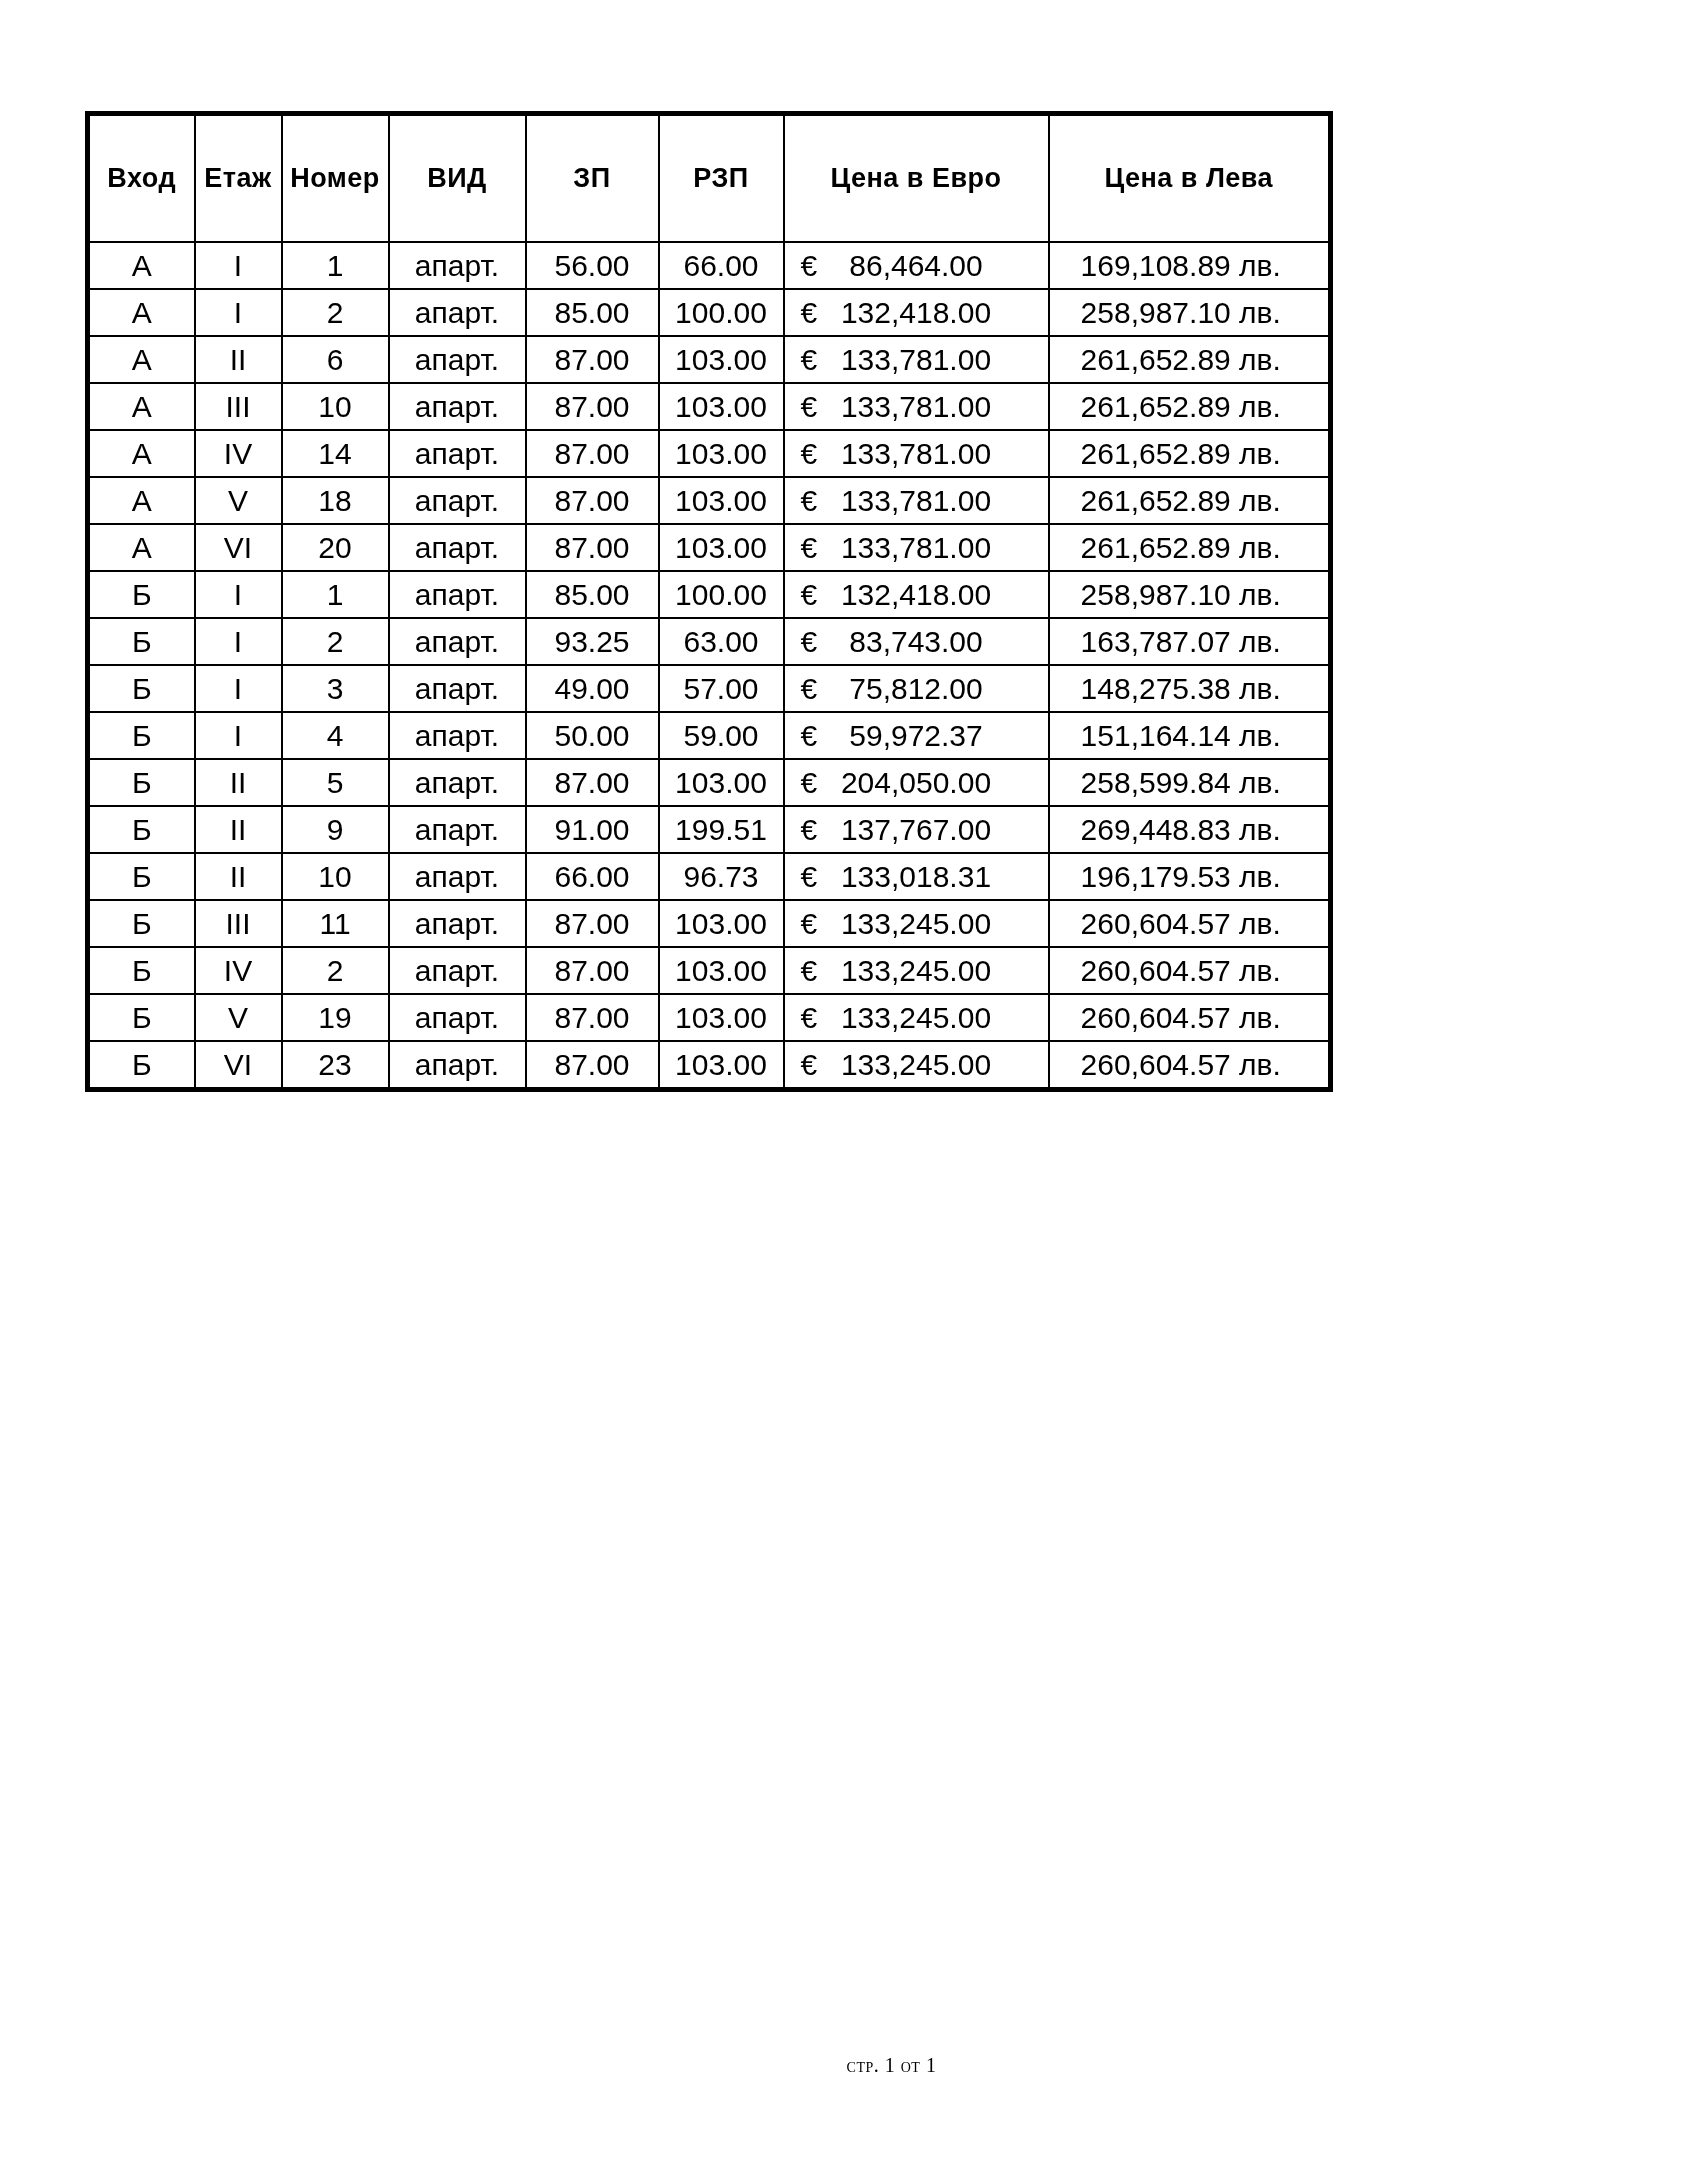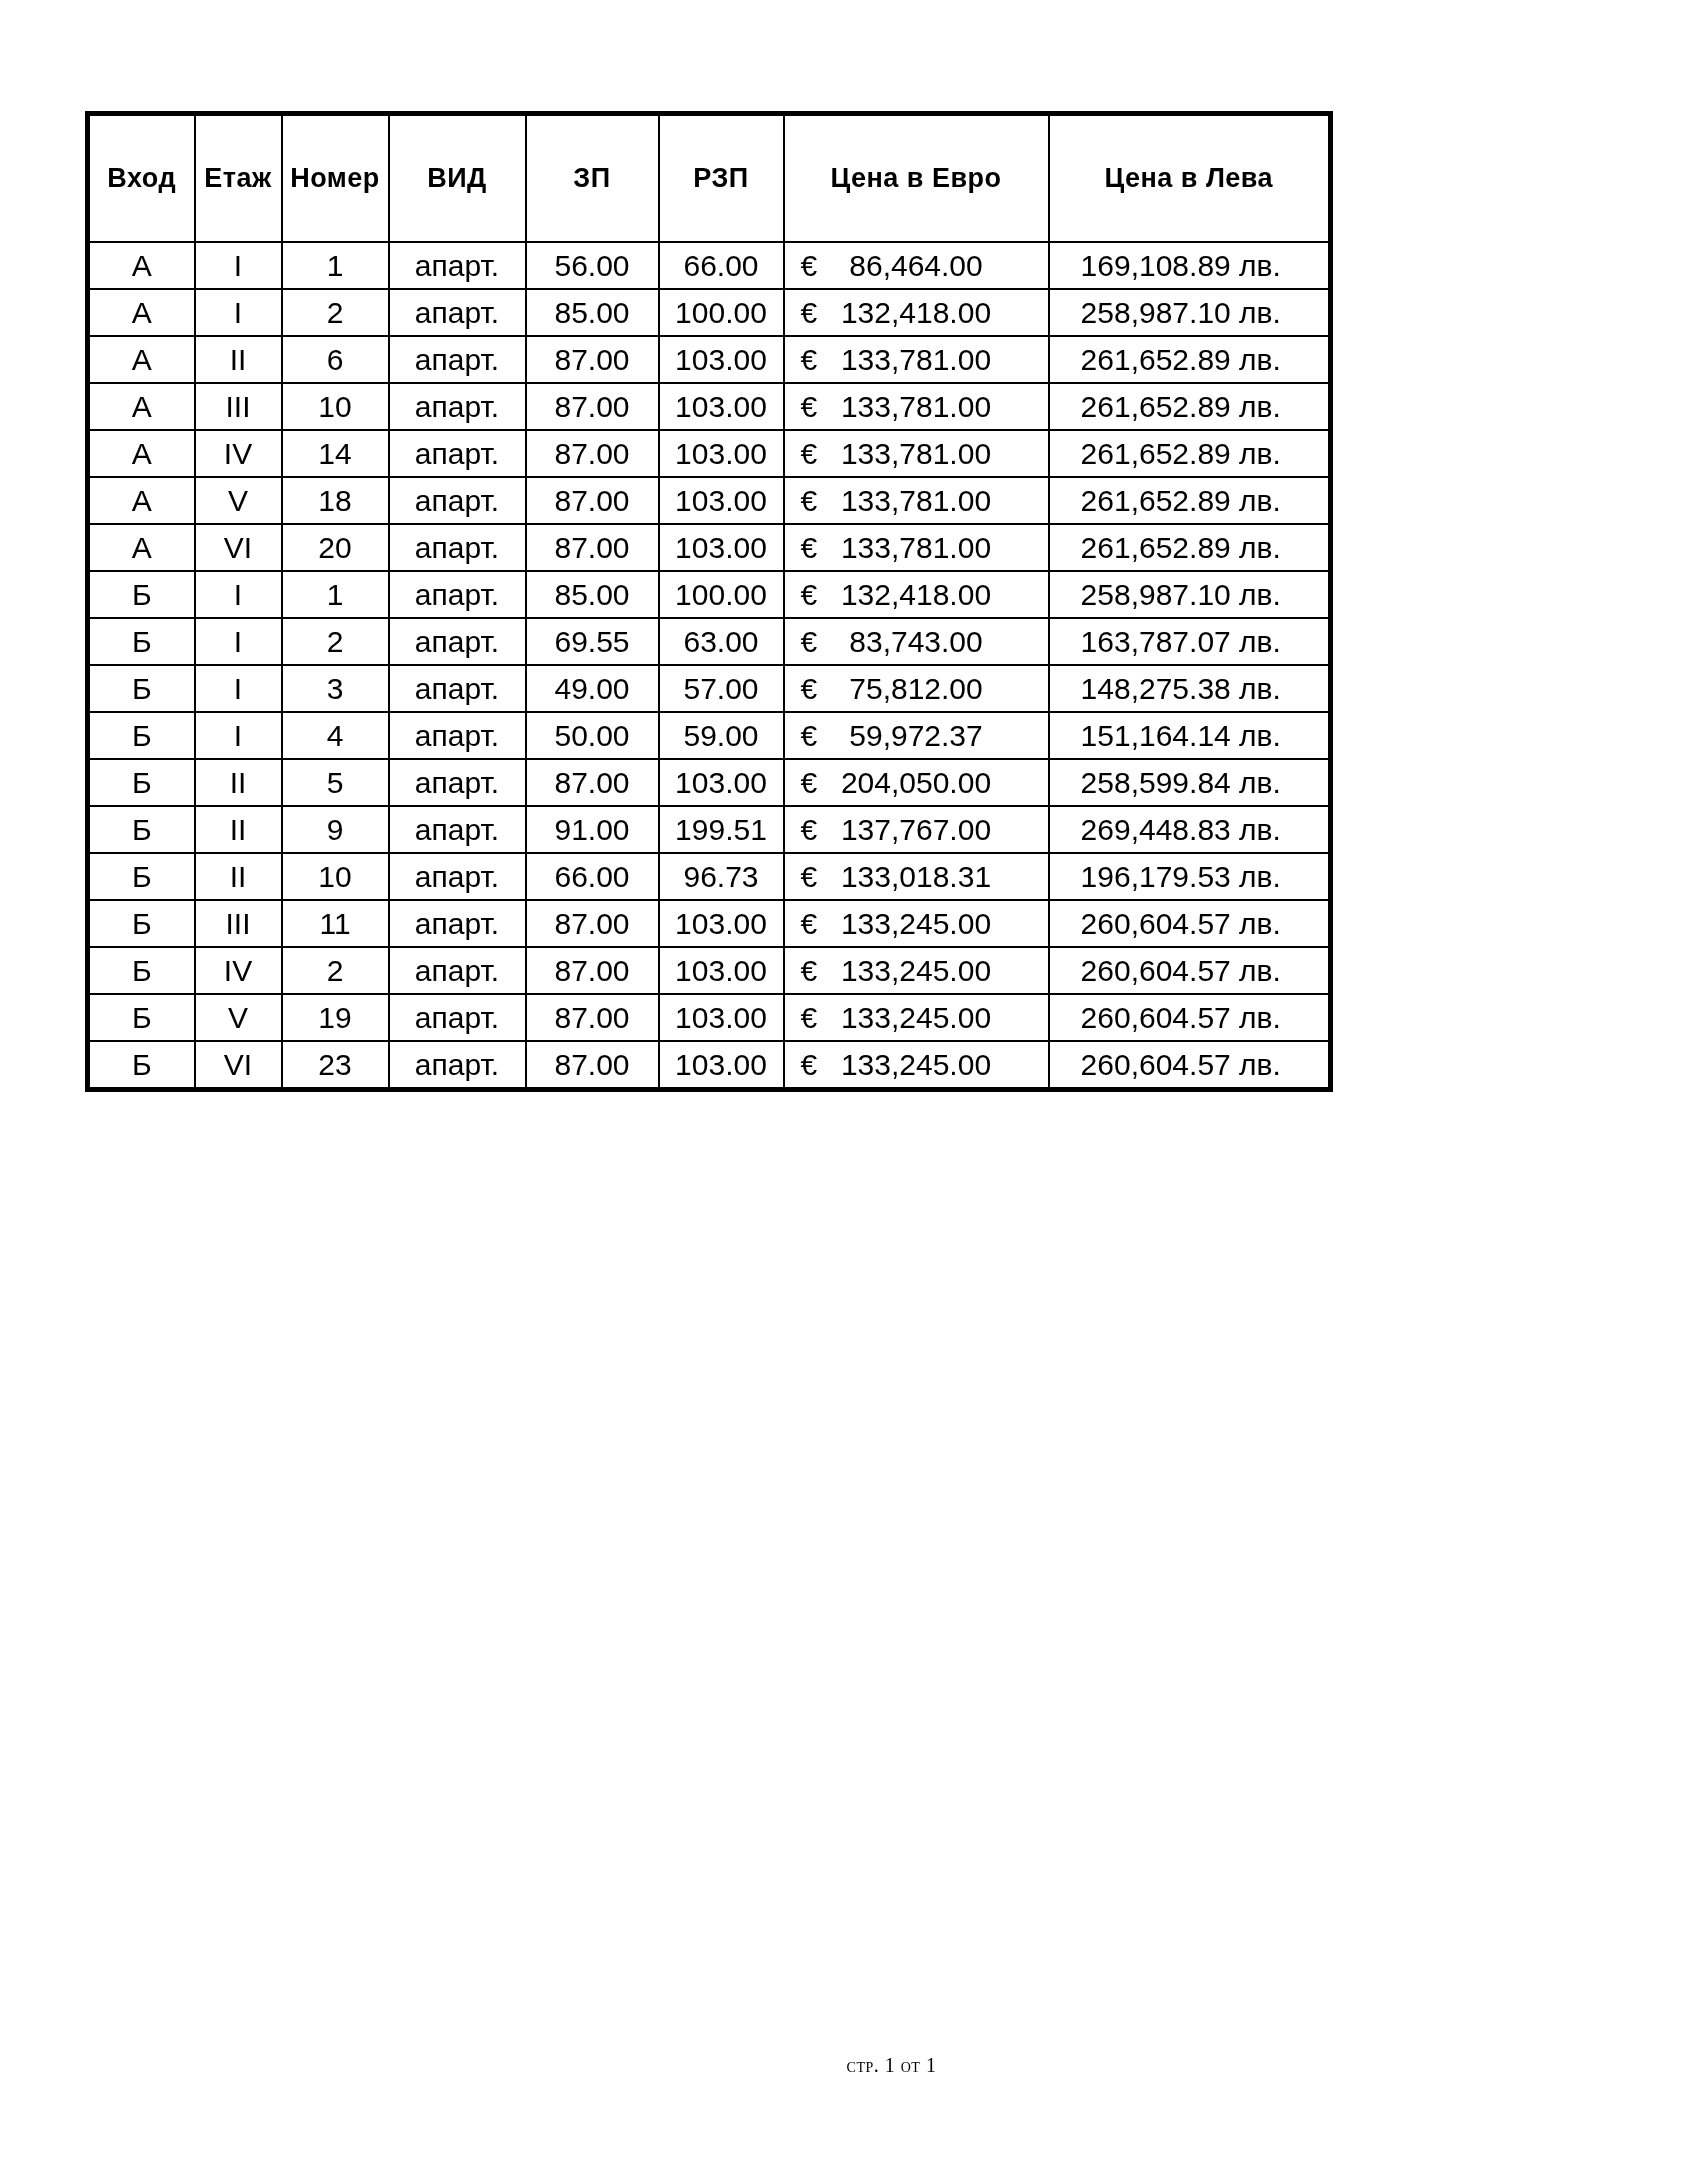--- a/index.html
+++ b/index.html
@@ -198,21 +198,21 @@
             <td>85.00</td>
             <td>100.00</td>
             <td class="euro-cell"><span class="euro-sign">€</span><span>132,418.00</span></td>
             <td class="num-right">258,987.10 лв.</td>
           </tr>
           <tr>
             <td>Б</td>
             <td>I</td>
             <td>2</td>
             <td>апарт.</td>
-            <td>69.55</td>
+            <td>93.25</td>
             <td>63.00</td>
             <td class="euro-cell"><span class="euro-sign">€</span><span>83,743.00</span></td>
             <td class="num-right">163,787.07 лв.</td>
           </tr>
           <tr>
             <td>Б</td>
             <td>I</td>
             <td>3</td>
             <td>апарт.</td>
             <td>49.00</td>

